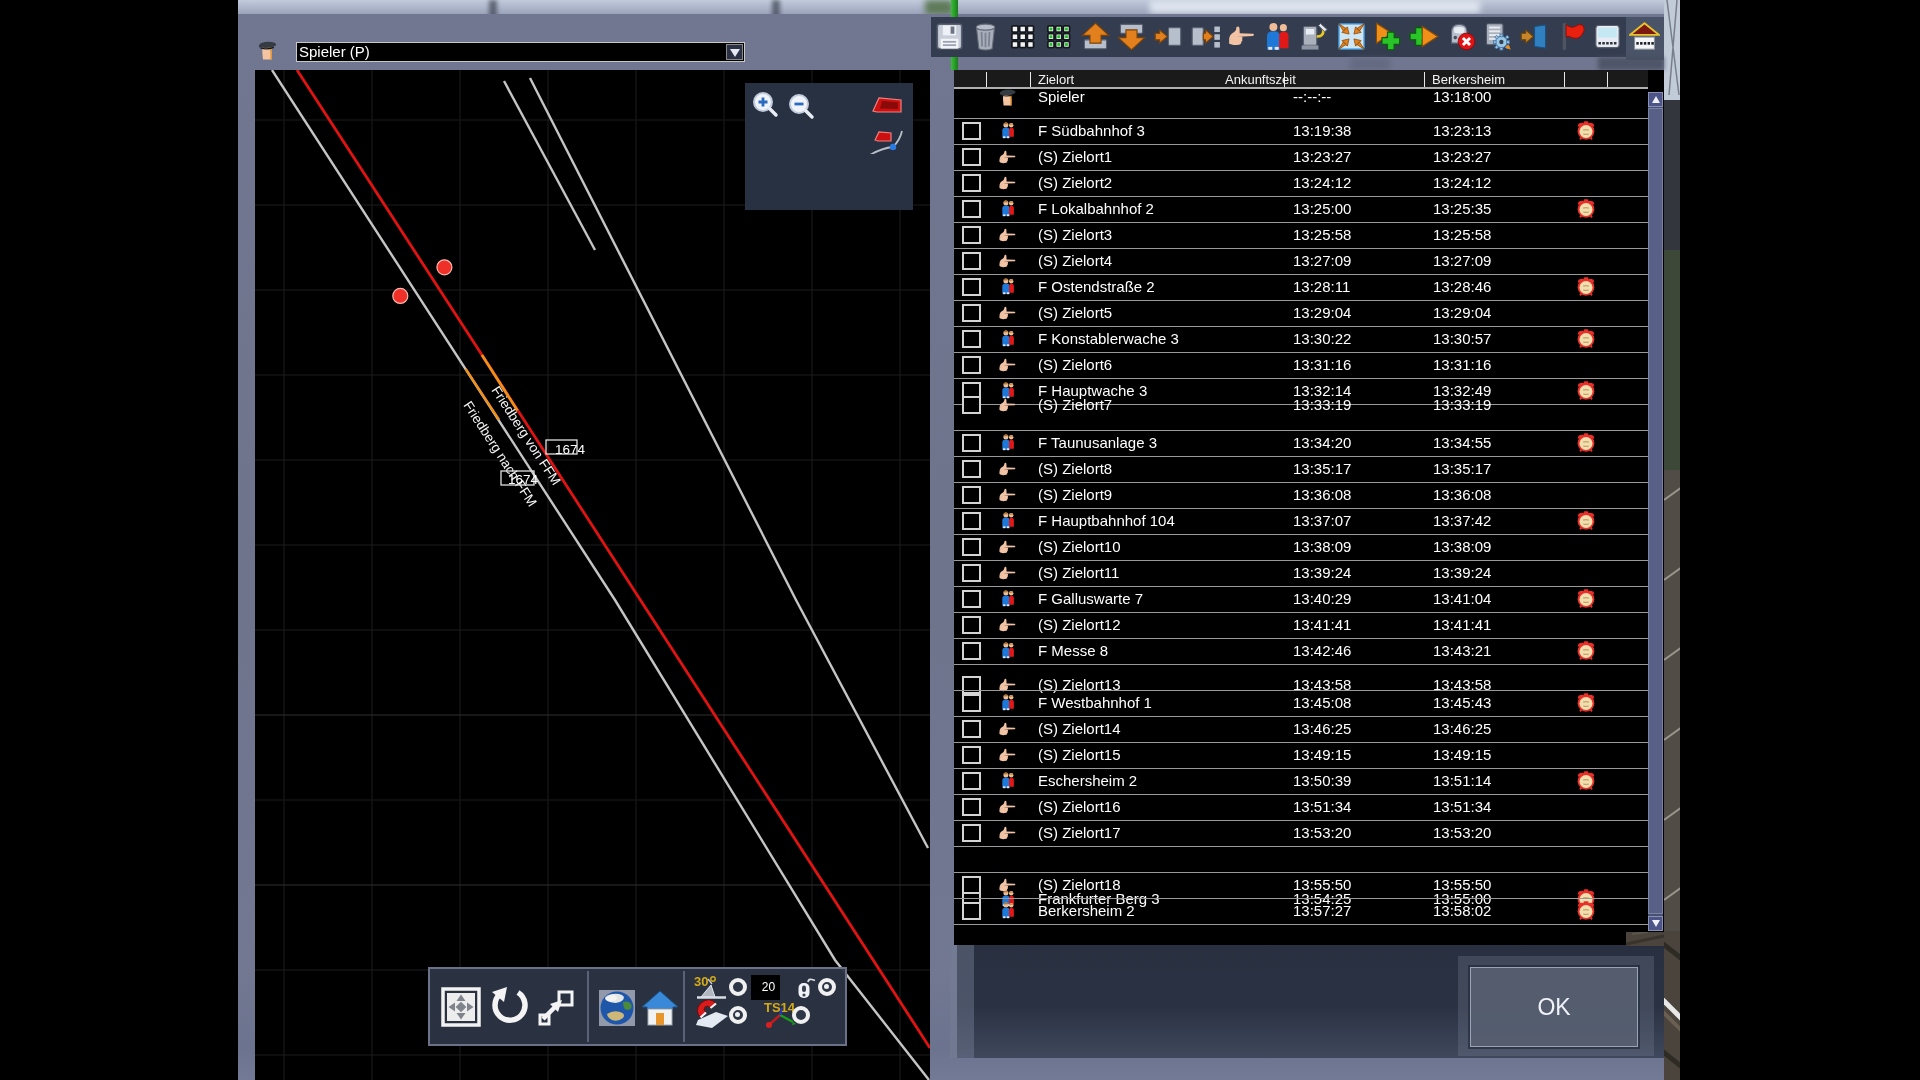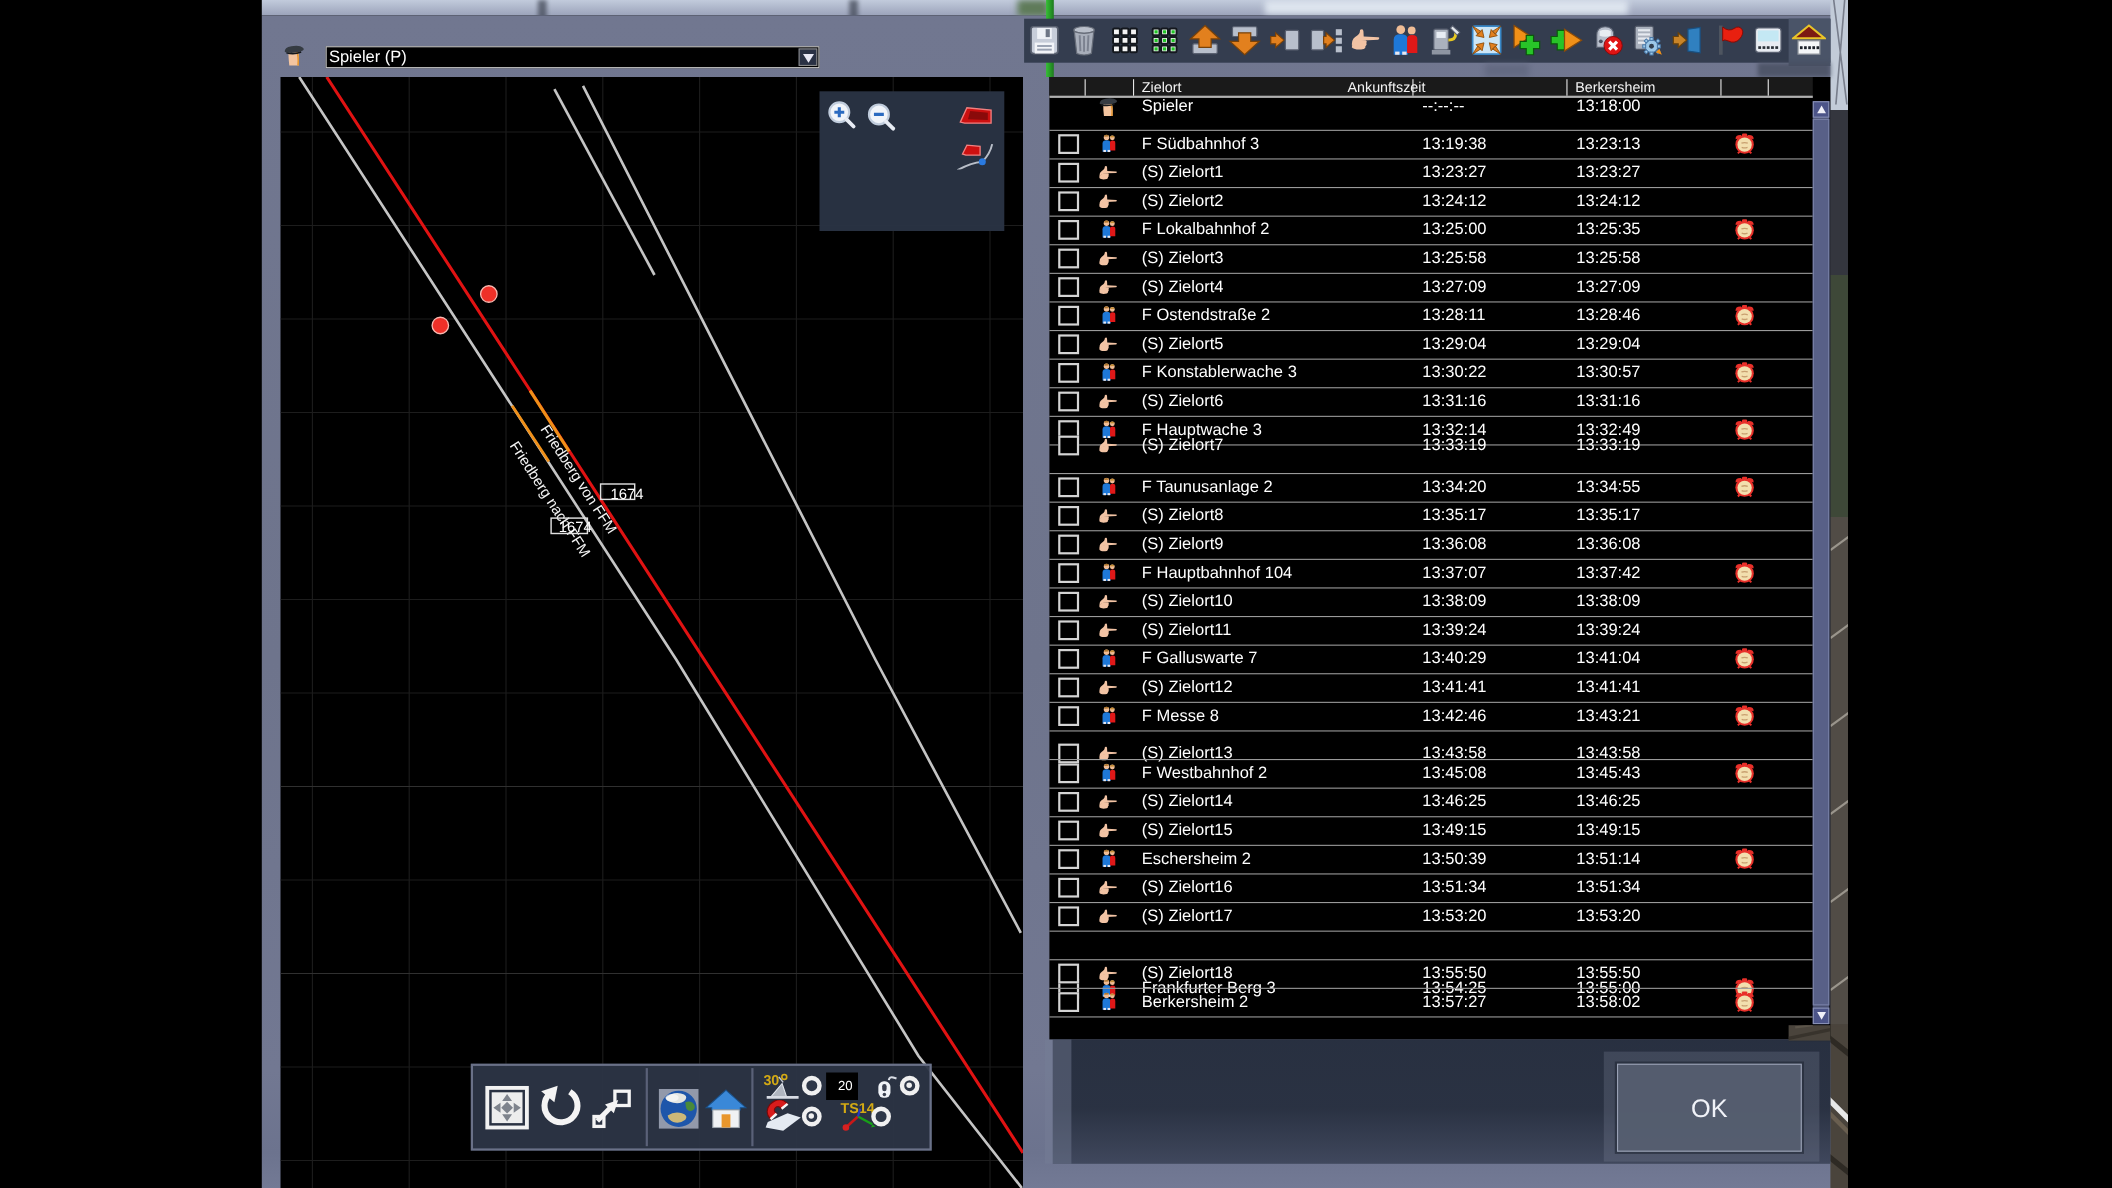--- a/index.html
+++ b/index.html
@@ -567,21 +567,21 @@
     <div class="ico" style="left:47px;top:4px"><svg width="14" height="17" viewBox="0 0 14 17" style="">
         <circle cx="4.9" cy="2.9" r="2.5" fill="#f0bd96"></circle>
         <path d="M2.6 1.6 Q4.6 -0.4 7.2 1.4 L6.6 2.2 L3.2 2.4 Z" fill="#b07830"></path>
         <circle cx="10.2" cy="3.3" r="2.2" fill="#f0bd96"></circle>
         <path d="M8.2 2.2 Q9.8 0.4 12.2 2.0 L11.8 2.8 L8.7 3.0 Z" fill="#c89038"></path>
         <path d="M1.3 16 L1.3 8.4 Q1.3 5.4 5 5.4 Q8.7 5.4 8.7 8.4 L8.7 16 Z" fill="#1e78d8"></path>
         <path d="M8.1 14.8 L8.1 8.0 Q8.1 5.8 10.5 5.8 Q12.9 5.8 12.9 8.0 L12.9 14.8 Z" fill="#e01818"></path>
         <rect x="2.1" y="14.3" width="2.3" height="1.9" fill="#e8e8f0"></rect>
         <rect x="5.9" y="14.3" width="2.3" height="1.9" fill="#e8e8f0"></rect>
       </svg></div>
-    <div class="nm">F Taunusanlage 2</div>
+    <div class="nm">F Taunusanlage 3</div>
     <div class="t1">13:34:20</div>
     <div class="t2">13:34:55</div>
     <div class="al"><svg width="20" height="21" viewBox="0 0 18 19">
         <path d="M1.6 6 Q1.2 2.2 6 2.4 L7.6 4.6 Z" fill="#e8302a"></path>
         <path d="M16.4 6 Q16.8 2.2 12 2.4 L10.4 4.6 Z" fill="#e8302a"></path>
         <rect x="6.8" y="1.2" width="4.4" height="2.6" rx="1.2" fill="#e8302a"></rect>
         <circle cx="9" cy="10.2" r="7.6" fill="#e8302a"></circle>
         <circle cx="9" cy="10.4" r="5.9" fill="#f2dfae"></circle>
         <path d="M6.4 9.2 Q9 8.2 11.6 9.2 M6.6 12.6 Q9 13.6 11.4 12.6" stroke="#c8a070" stroke-width="1.1" fill="none"></path>
         <path d="M3.4 17.4 L5 16.2 M14.6 17.4 L13 16.2" stroke="#e8302a" stroke-width="1.6"></path>
@@ -737,21 +737,21 @@
     <div class="ico" style="left:47px;top:4px"><svg width="14" height="17" viewBox="0 0 14 17" style="">
         <circle cx="4.9" cy="2.9" r="2.5" fill="#f0bd96"></circle>
         <path d="M2.6 1.6 Q4.6 -0.4 7.2 1.4 L6.6 2.2 L3.2 2.4 Z" fill="#b07830"></path>
         <circle cx="10.2" cy="3.3" r="2.2" fill="#f0bd96"></circle>
         <path d="M8.2 2.2 Q9.8 0.4 12.2 2.0 L11.8 2.8 L8.7 3.0 Z" fill="#c89038"></path>
         <path d="M1.3 16 L1.3 8.4 Q1.3 5.4 5 5.4 Q8.7 5.4 8.7 8.4 L8.7 16 Z" fill="#1e78d8"></path>
         <path d="M8.1 14.8 L8.1 8.0 Q8.1 5.8 10.5 5.8 Q12.9 5.8 12.9 8.0 L12.9 14.8 Z" fill="#e01818"></path>
         <rect x="2.1" y="14.3" width="2.3" height="1.9" fill="#e8e8f0"></rect>
         <rect x="5.9" y="14.3" width="2.3" height="1.9" fill="#e8e8f0"></rect>
       </svg></div>
-    <div class="nm">F Westbahnhof 2</div>
+    <div class="nm">F Westbahnhof 1</div>
     <div class="t1">13:45:08</div>
     <div class="t2">13:45:43</div>
     <div class="al"><svg width="20" height="21" viewBox="0 0 18 19">
         <path d="M1.6 6 Q1.2 2.2 6 2.4 L7.6 4.6 Z" fill="#e8302a"></path>
         <path d="M16.4 6 Q16.8 2.2 12 2.4 L10.4 4.6 Z" fill="#e8302a"></path>
         <rect x="6.8" y="1.2" width="4.4" height="2.6" rx="1.2" fill="#e8302a"></rect>
         <circle cx="9" cy="10.2" r="7.6" fill="#e8302a"></circle>
         <circle cx="9" cy="10.4" r="5.9" fill="#f2dfae"></circle>
         <path d="M6.4 9.2 Q9 8.2 11.6 9.2 M6.6 12.6 Q9 13.6 11.4 12.6" stroke="#c8a070" stroke-width="1.1" fill="none"></path>
         <path d="M3.4 17.4 L5 16.2 M14.6 17.4 L13 16.2" stroke="#e8302a" stroke-width="1.6"></path>

